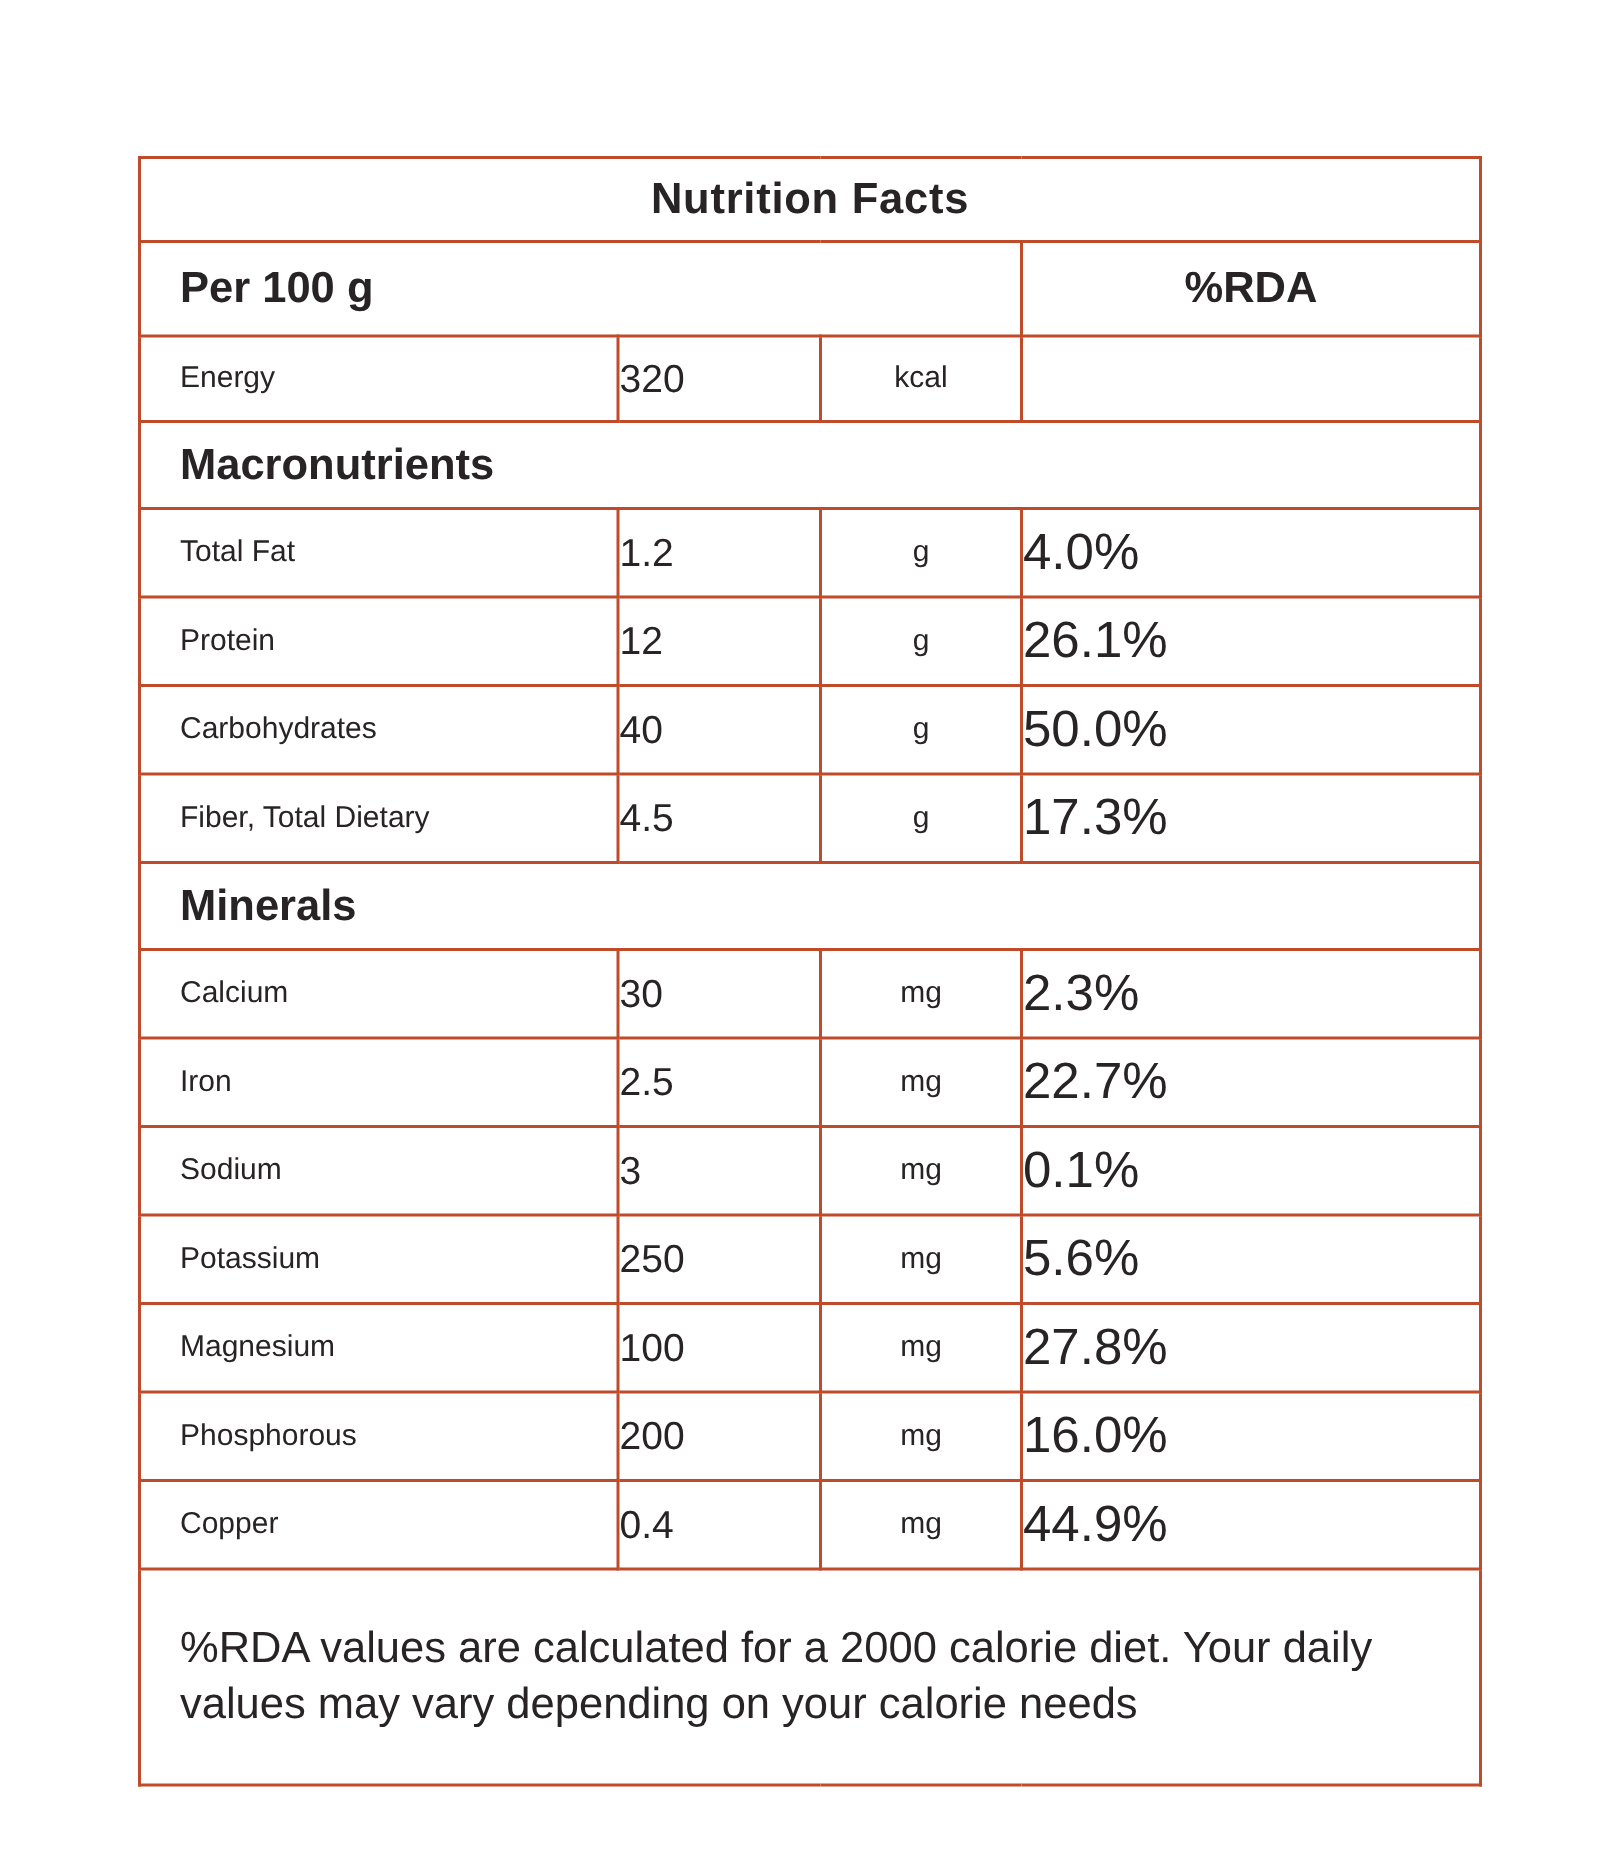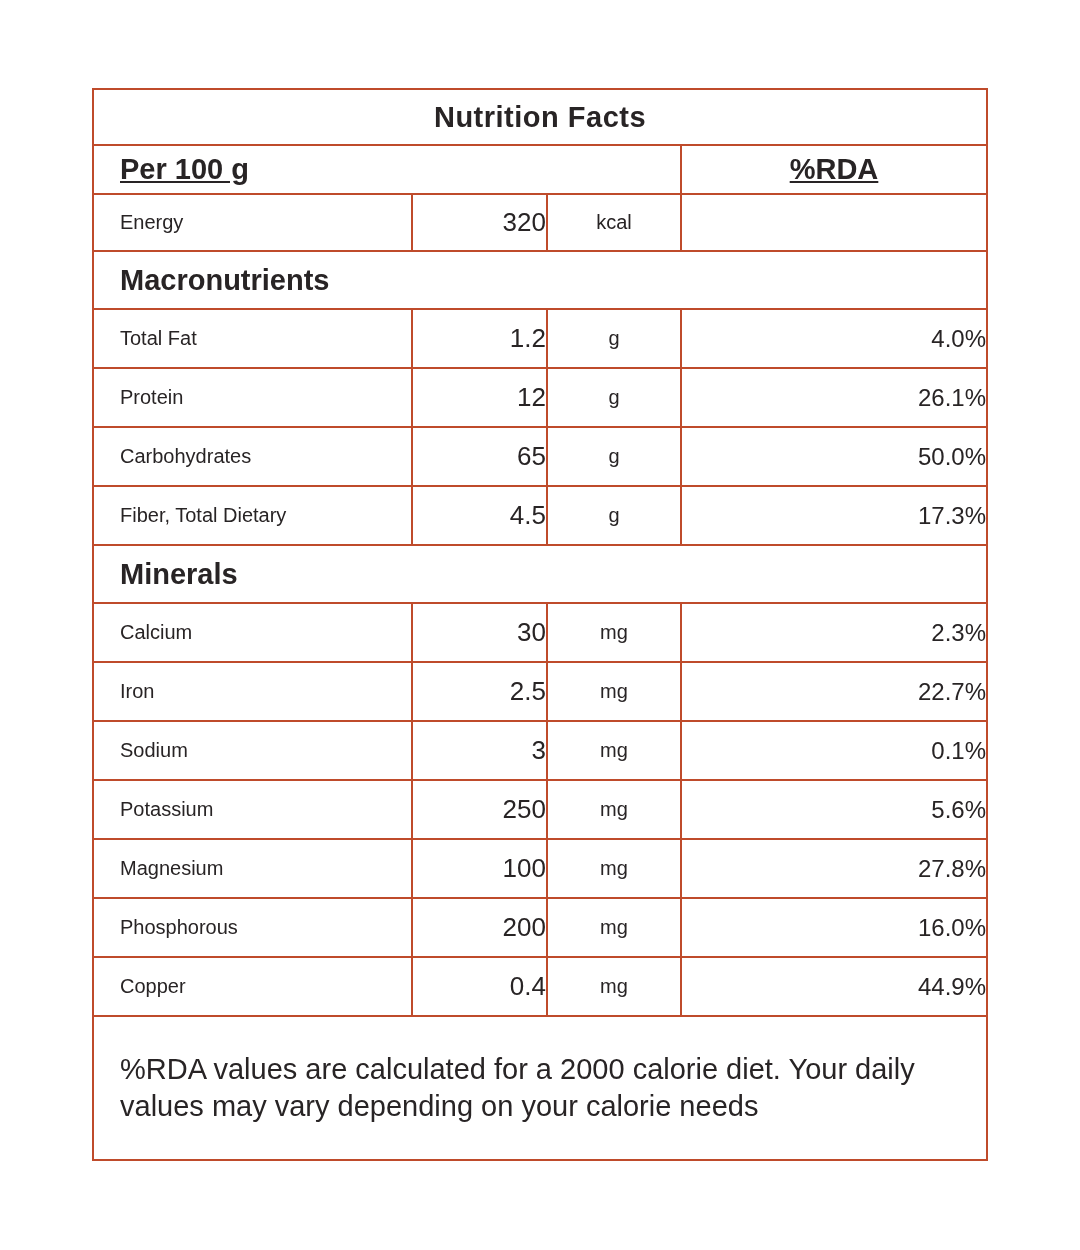--- a/index.html
+++ b/index.html
@@ -12,39 +12,39 @@
   body{
     width:1080px;height:1250px;
     position:relative;
     font-family:"Liberation Sans", sans-serif;
     color:var(--text);
     background:var(--background);
   }
   .canvas{position:absolute;inset:0;background:var(--background);}
   table.nutrition{
     position:absolute;
-    left:92px;top:88px;
+    left:92px;top:104px;
     width:894px;
     border-collapse:collapse;
     table-layout:fixed;
     background:var(--background);
   }
   table.nutrition td{
     border:2px solid var(--border);
     vertical-align:middle;
     color:var(--text);
   }
   .title-row td{
     height:56px;
     text-align:center;
     font-weight:bold;
     font-size:29px;
     letter-spacing:.5px;
   }
-  .serving-row td{height:49px;text-decoration:underline;}
+  .serving-row td{height:63px;}
   .serving-cell{
     font-weight:bold;
     font-size:29px;
     padding-left:26px;
     text-align:left;
   }
   .rda-header{
     font-weight:bold;
     font-size:29px;
     text-align:center;
@@ -60,30 +60,30 @@
   .energy-row td{height:57px;}
   td.label{
     font-size:20px;
     text-align:left;
     padding-left:26px;
     white-space:nowrap;
     overflow:hidden;
   }
   td.value{
     font-size:26px;
-    text-align:right;
+    text-align:left;
     border-radius:15px;
   }
   td.unit{
     font-size:20px;
     text-align:center;
   }
   td.rda{
-    font-size:24px;
-    text-align:right;
+    font-size:34px;
+    text-align:left;
   }
   .footer-row td{
     height:144px;
     font-size:29px;
     line-height:37px;
     padding:10px 20px 10px 26px;
     text-align:left;
   }
 </style>
 </head>
@@ -126,21 +126,21 @@
       <td class="rda">4.0%</td>
     </tr>
     <tr class="data-row">
       <td class="label">Protein</td>
       <td class="value">12</td>
       <td class="unit">g</td>
       <td class="rda">26.1%</td>
     </tr>
     <tr class="data-row">
       <td class="label">Carbohydrates</td>
-      <td class="value">65</td>
+      <td class="value">40</td>
       <td class="unit">g</td>
       <td class="rda">50.0%</td>
     </tr>
     <tr class="data-row">
       <td class="label">Fiber, Total Dietary</td>
       <td class="value">4.5</td>
       <td class="unit">g</td>
       <td class="rda">17.3%</td>
     </tr>
 

